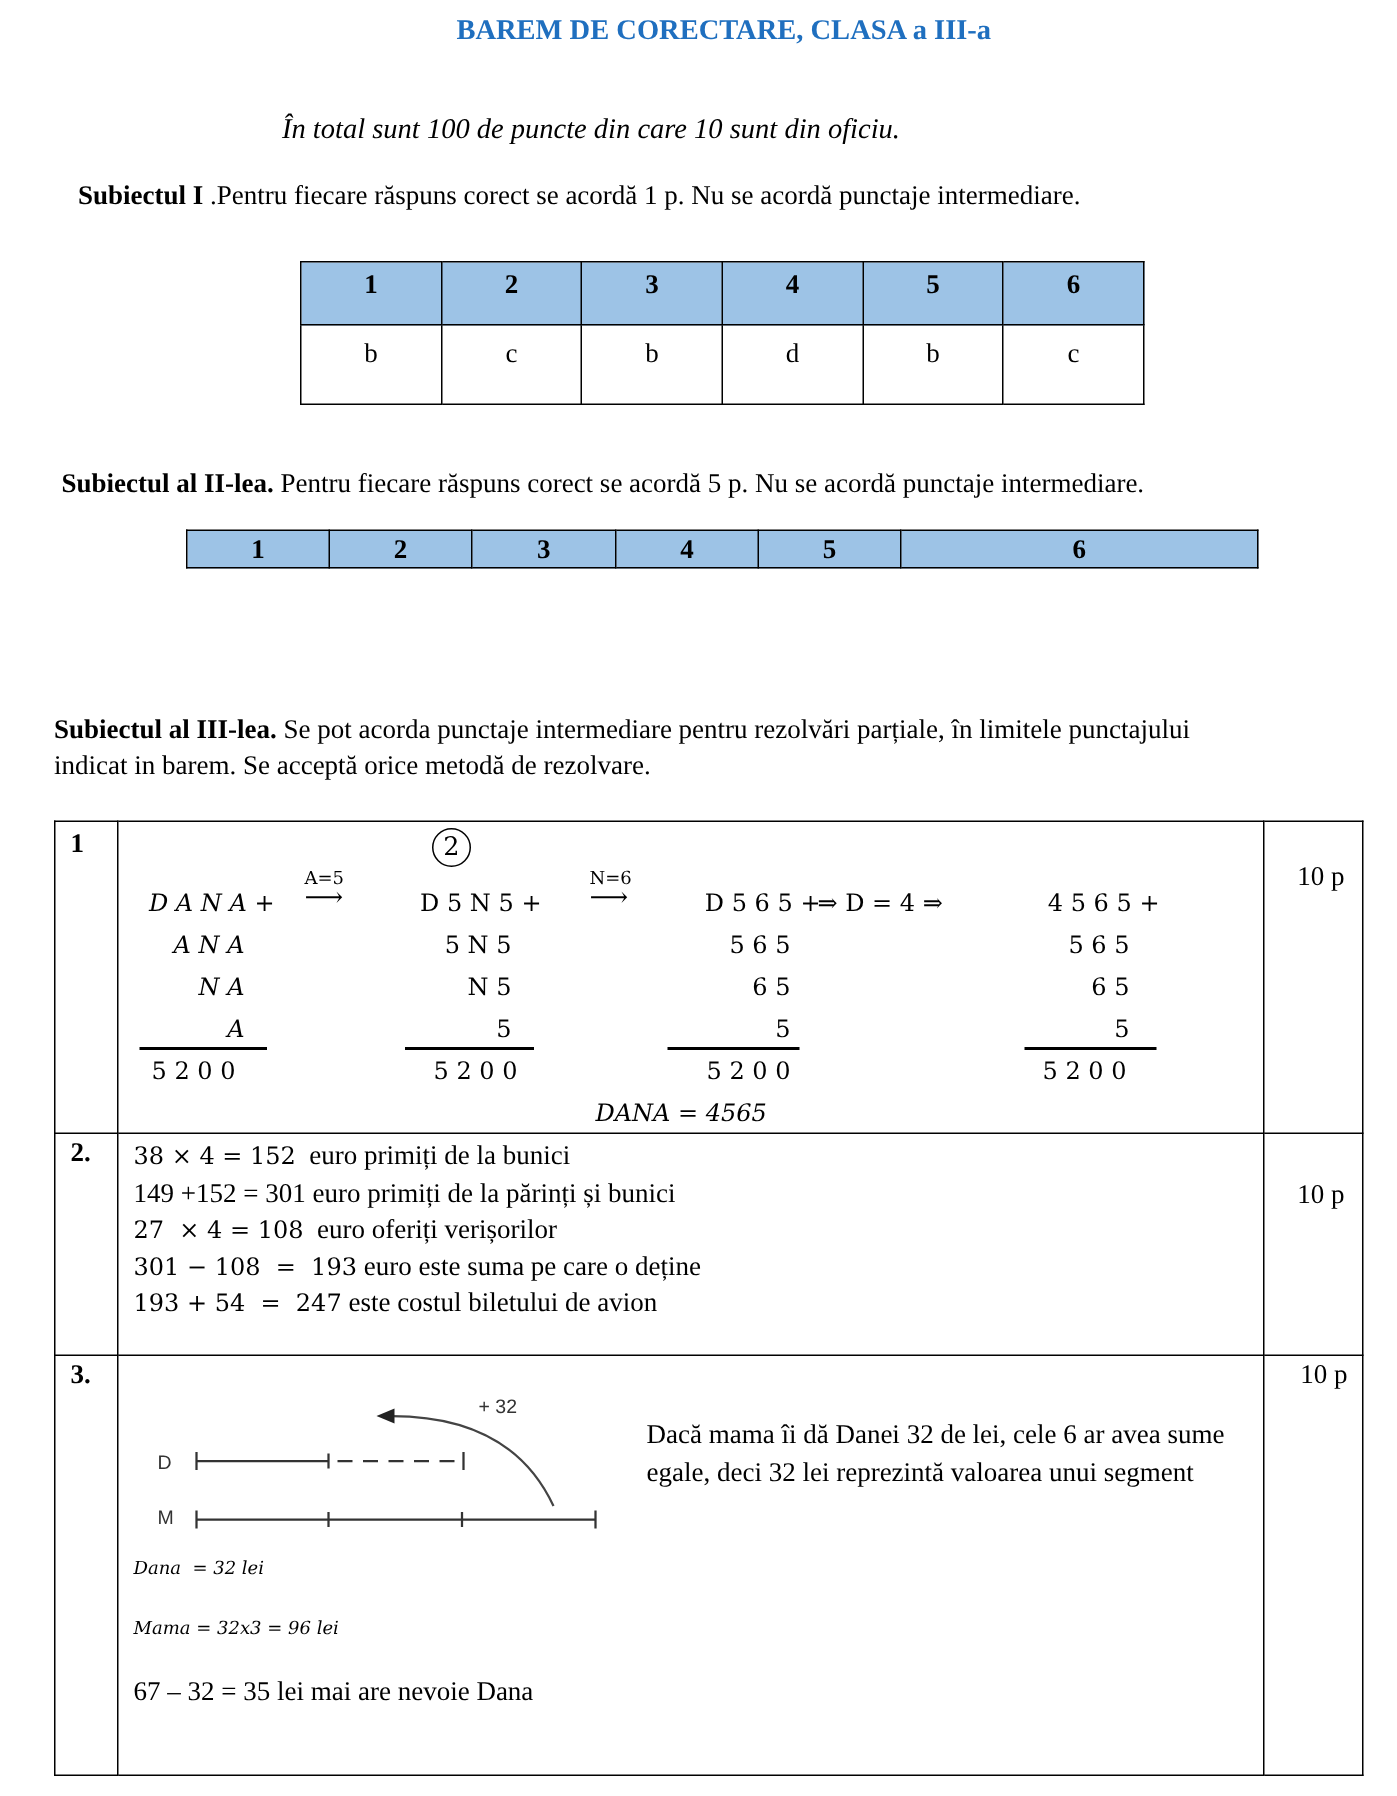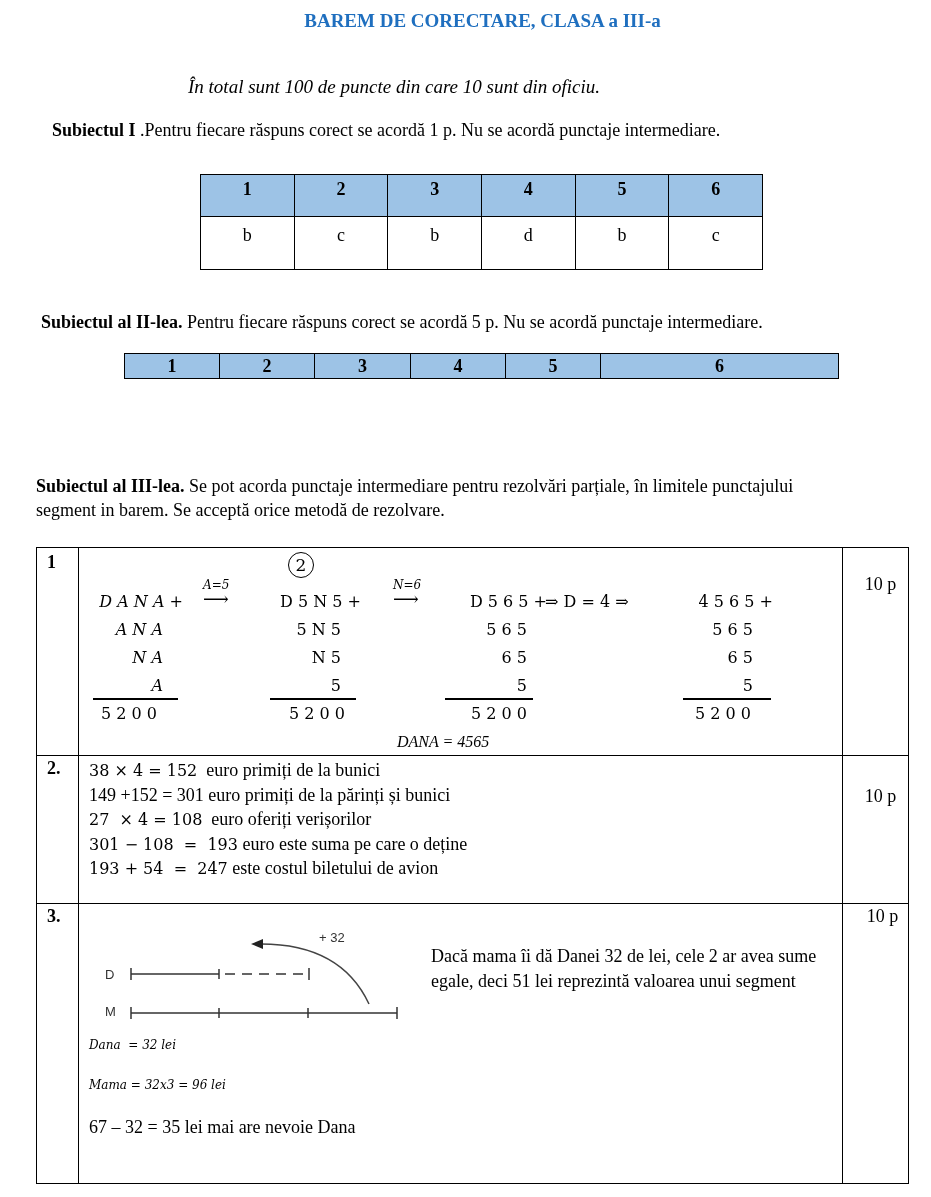--- a/index.html
+++ b/index.html
@@ -29,21 +29,21 @@
   
   #t3 { left:36px; top:547px; width:873px; }
   #t3 td { text-align:left; position:relative; }
   #t3 .num { width:42px; font-weight:bold; padding:4px 0 0 10px; box-sizing:border-box; }
   #t3 .pts { width:66px; padding:26px 0 0 10px; box-sizing:border-box;text-align:center; }
   .math { font-family:"DejaVu Serif", serif; font-size:16px; }
   .mi { font-style:italic; }
   .col { position:absolute; text-align:right; }
   .col div { height:28px; line-height:28px; white-space:pre; }
   .rule { position:absolute; height:1.5px; background:#000; }
-  .arrowlbl { position:absolute; font-family:"DejaVu Serif", serif; font-size:12px; font-style:italic; }
+  .arrowlbl { position:absolute; font-family:"DejaVu Serif", serif; font-size:12px; }
   .arrow { position:absolute; font-family:"DejaVu Serif", serif; font-size:18px; }
   .line { height:24.5px; line-height:24.5px; white-space:nowrap; }
   .ital { font-style:italic; font-family:"DejaVu Serif", serif; font-size:12px; }
 </style>
 </head>
 <body>
 
 <div class="abs title">BAREM DE CORECTARE, CLASA a III-a</div>
 <div class="abs intro">În total sunt 100 de puncte din care 10 sunt din oficiu.</div>
 
@@ -82,21 +82,21 @@
     <td style="width:95px">3</td>
     <td style="width:94px">4</td>
     <td style="width:94px">5</td>
     <td>6</td>
   </tr>
 </tbody>
   </table>
 
 <div class="abs subj" style="left:36px; top:474px; line-height:24px;">
   <b>Subiectul al III-lea.</b><span> Se pot acorda punctaje intermediare pentru rezolvări parțiale, în limitele punctajului</span><br>
-  <span>segment in barem. Se acceptă orice metodă de rezolvare.</span>
+  <span>indicat in barem. Se acceptă orice metodă de rezolvare.</span>
 </div>
 
 <table id="t3">
 
   <tbody>
       <tr>
     <td class="num" style="height:208px">1</td>
     <td>
       <div class="math" style="position:relative; height:206px;">
 
@@ -139,21 +139,21 @@
 
         <div class="col" style="left:600px; top:40px; width:94px;">
           <div>4 5 6 5 +</div>
           <div style="padding-right:20px">5 6 5</div>
           <div style="padding-right:20px">6 5</div>
           <div style="padding-right:20px">5</div>
         </div>
         <div class="rule" style="left:604px; top:150px; width:88px;"></div>
         <div class="abs" style="left:616px; top:152px; height:28px; line-height:28px;">5 2 0 0</div>
 
-        <div class="abs mi" style="left:318px; top:180px; height:28px; line-height:28px;font-family:Liberation Serif, serif;">DANA = 4565</div>
+        <div class="abs mi" style="left:318px; top:180px; height:28px; line-height:28px;">DANA = 4565</div>
       </div>
     </td>
     <td class="pts">10 p</td>
   </tr>
 
   <tr>
     <td class="num" style="height:148px; padding-top:2px;">2.</td>
     <td style="padding:2px 0 0 10px;">
       <div class="line"><span class="math">38 × 4 = 152</span><span style="white-space:pre">  euro primiți de la bunici</span></div>
       <div class="line"><span>149 +152 = 301</span><span style="white-space:pre"> euro primiți de la părinți și bunici</span></div>
@@ -182,21 +182,21 @@
           <line x1="30" y1="89" x2="296" y2="89" stroke="#333" stroke-width="1.5"></line>
           <line x1="30" y1="83" x2="30" y2="95" stroke="#333" stroke-width="1.5"></line>
           <line x1="118" y1="84" x2="118" y2="94" stroke="#333" stroke-width="1.5"></line>
           <line x1="207" y1="84" x2="207" y2="94" stroke="#333" stroke-width="1.5"></line>
           <line x1="296" y1="83" x2="296" y2="95" stroke="#333" stroke-width="1.5"></line>
 
           <path d="M268 80 Q 240 20 160 20" fill="none" stroke="#444" stroke-width="1.5"></path>
           <polygon points="150,20 162,15 162,25" fill="#222"></polygon>
           <text x="218" y="18" font-family="Liberation Sans, sans-serif" font-size="13" fill="#333">+ 32</text>
         </svg>
-        <div class="abs" style="left:352px; top:40px; width:405px; line-height:25px; font-size:18px;">Dacă mama îi dă Danei 32 de lei, cele 2 ar avea sume egale, deci 51 lei reprezintă valoarea unui segment</div>
+        <div class="abs" style="left:352px; top:40px; width:405px; line-height:25px; font-size:18px;">Dacă mama îi dă Danei 32 de lei, cele 6 ar avea sume egale, deci 32 lei reprezintă valoarea unui segment</div>
 
         <div class="abs ital" style="left:10px; top:134px; white-space:pre;">Dana  = 32 lei</div>
         <div class="abs ital" style="left:10px; top:174px; white-space:pre;">Mama = 32x3 = 96 lei</div>
         <div class="abs" style="left:10px; top:213px; white-space:pre; font-size:18px;">67 – 32 = 35 lei mai are nevoie Dana</div>
       </div>
     </td>
     <td class="pts" style="padding-top:2px; padding-left:14px;">10 p</td>
   </tr>
 </tbody>
   </table>

